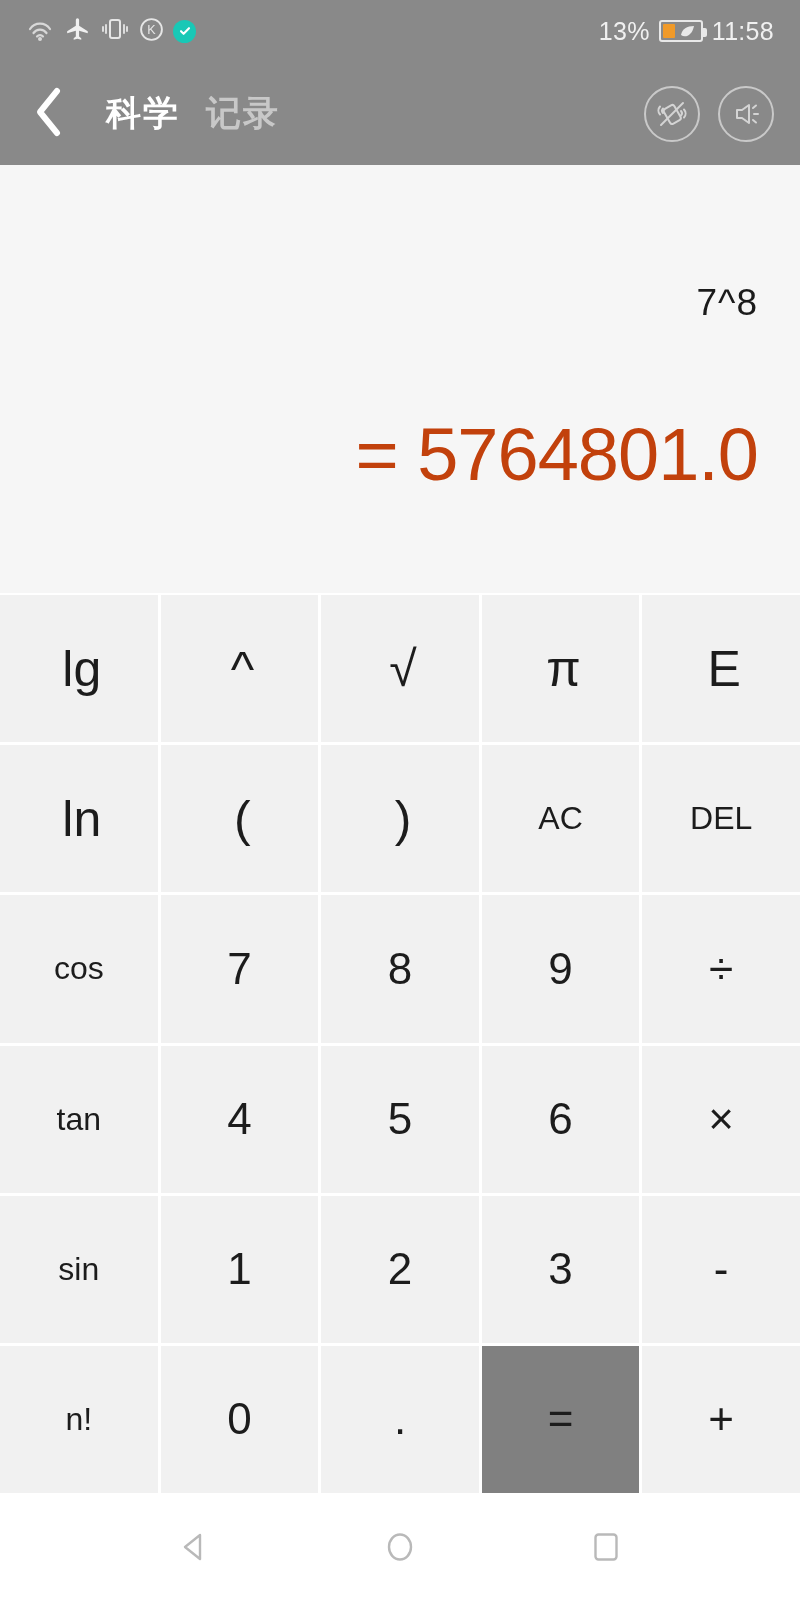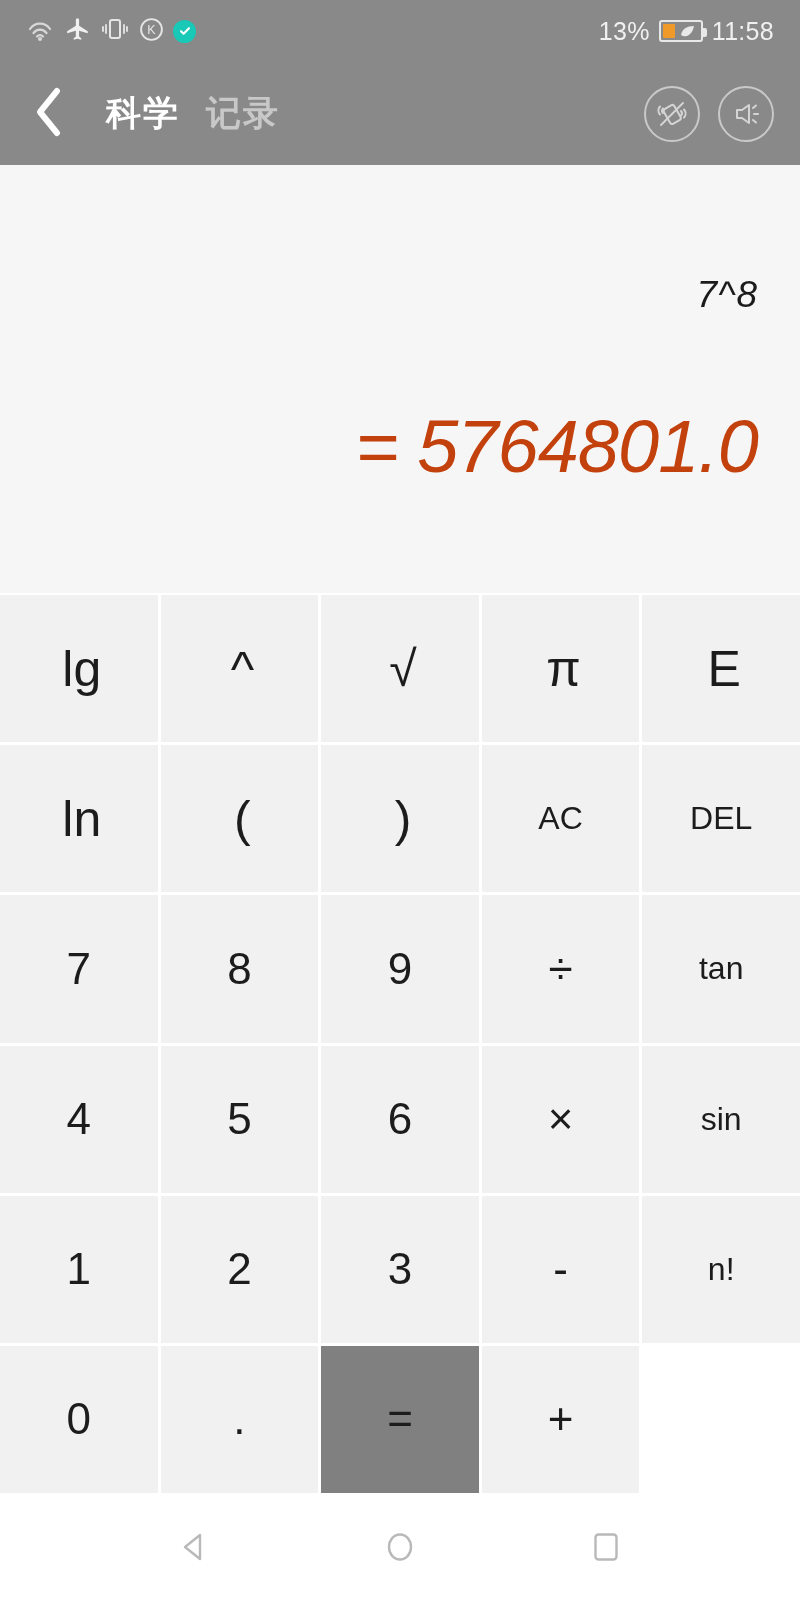--- a/index.html
+++ b/index.html
@@ -49,21 +49,21 @@
   .hdr-actions { position:absolute; right:26px; top:0; height:103px; display:flex; align-items:center; gap:18px; }
   .circ-btn {
     width:56px; height:56px; border-radius:50%; border:2px solid #c9c9c9;
     display:flex; align-items:center; justify-content:center;
   }
 
   
   .display {
     flex:0 0 428px; background:#f6f6f6;
     display:flex; flex-direction:column; justify-content:flex-start;
-    padding:4px 42px; position:relative;font-style:italic;
+    padding:12px 42px; position:relative;
   }
   .expr {
     text-align:right; font-size:37px; color:#1b1b1b;
     margin-top:105px; letter-spacing:1px; min-height:44px;
   }
   .result {
     text-align:right; font-size:74px; color:#c2410c;
     margin-top:86px; letter-spacing:-1px; white-space:nowrap;
   }
 
@@ -186,20 +186,21 @@
       <div class="key fn">lg</div>
       <div class="key fn">^</div>
       <div class="key fn">√</div>
       <div class="key fn">π</div>
       <div class="key fn">E</div>
       <div class="key fn">ln</div>
       <div class="key fn">(</div>
       <div class="key fn">)</div>
       <div class="key small">AC</div>
       <div class="key small">DEL</div>
+      <div class="key small">cos</div>
       <div class="key">7</div>
       <div class="key">8</div>
       <div class="key">9</div>
       <div class="key">÷</div>
       <div class="key small">tan</div>
       <div class="key">4</div>
       <div class="key">5</div>
       <div class="key">6</div>
       <div class="key">×</div>
       <div class="key small">sin</div>

